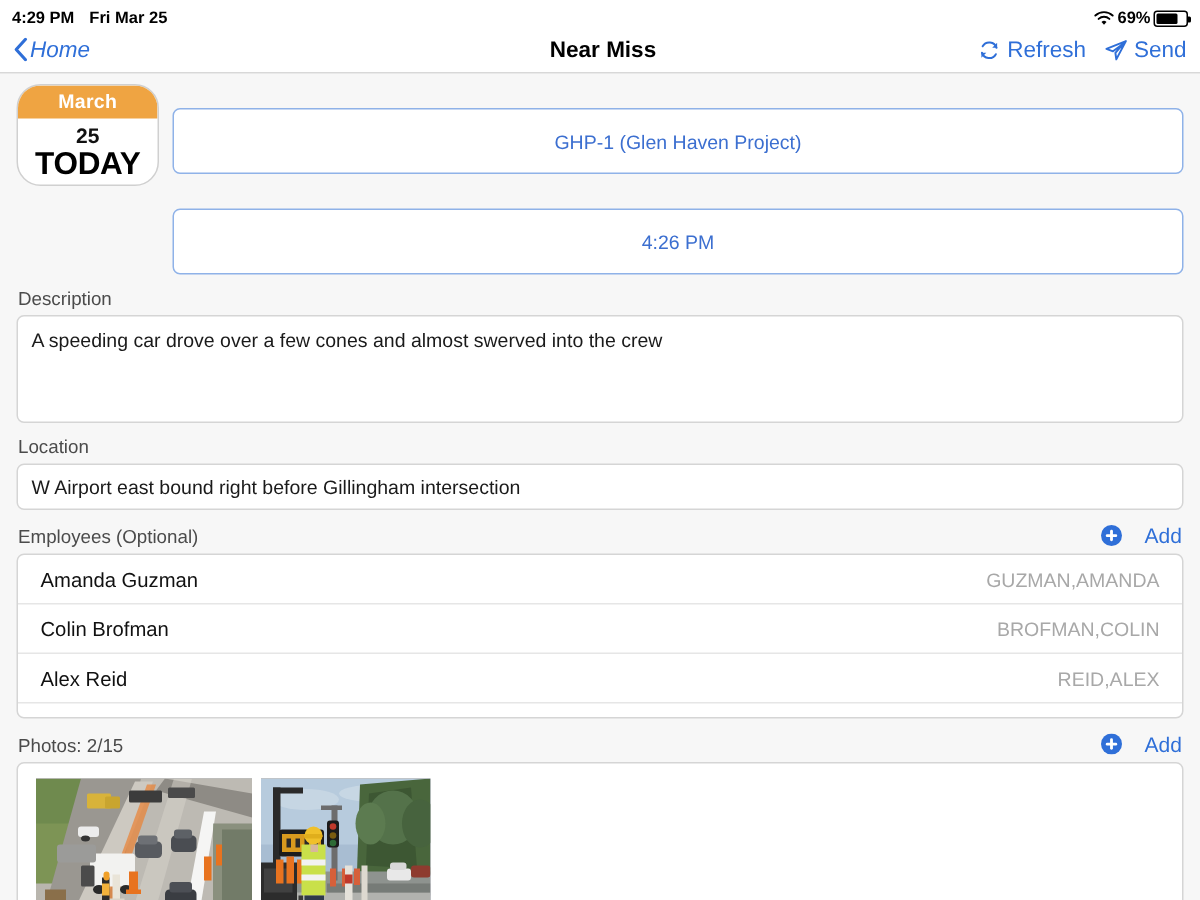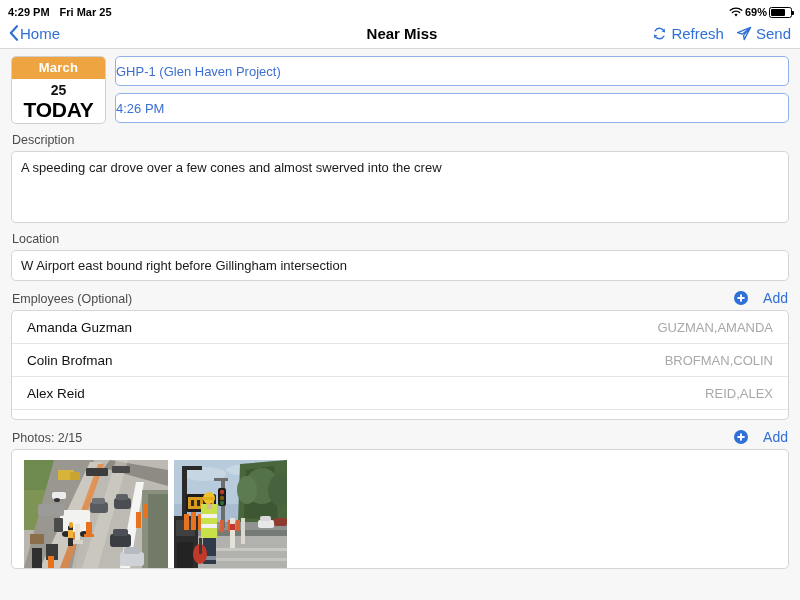--- a/index.html
+++ b/index.html
@@ -65,20 +65,21 @@
     position: relative;
     border-bottom: 1px solid #d8d8d8;
   }
   .nav-back {
     display: flex;
     align-items: center;
     color: #2f6fd8;
     font-size: 15px;
     cursor: pointer;
     gap: 1px;
+    font-style: italic;
   }
   .chev-left { width: 10px; height: 16px; display: block; }
   .nav-title {
     position: absolute;
     left: 4px; right: 0;
     text-align: center;
     font-size: 15px;
     font-weight: bold;
     color: #000;
     pointer-events: none;
@@ -110,21 +111,21 @@
   
   .toprow {
     display: flex;
     padding: 7px 11px 0 11px;
     gap: 9px;
   }
   .datebadge {
     width: 95px;
     background: #fff;
     border: 1px solid #d0d0d0;
-    border-radius: 5px;
+    border-radius: 16px;
     overflow: hidden;
     flex: 0 0 auto;
     height: 68px;
     cursor: pointer;
   }
   .db-month {
     background: #efa442;
     color: #ffffff;
     text-align: center;
     font-size: 13px;
@@ -148,30 +149,31 @@
     line-height: 24px;
     letter-spacing: -.2px;
   }
   .topfields {
     flex: 1;
     display: flex;
     flex-direction: column;
     gap: 7px;
   }
   .bluefield {
-    height: 30px;
+    height: 44px;
     background: #ffffff;
     border: 1px solid #8fb2e8;
     border-radius: 5px;
     display: flex;
     align-items: center;
-    justify-content: flex-start;
+    justify-content: center;
     color: #3c6fd0;
     font-size: 13px;
     cursor: pointer;
+    margin-top: 16px;
   }
 
   
   .section { padding: 0 11px; }
   .seclabel {
     font-size: 12.5px;
     font-weight: normal;
     color: #4b4b4b;
     padding: 9px 1px 4px 1px;
   }

